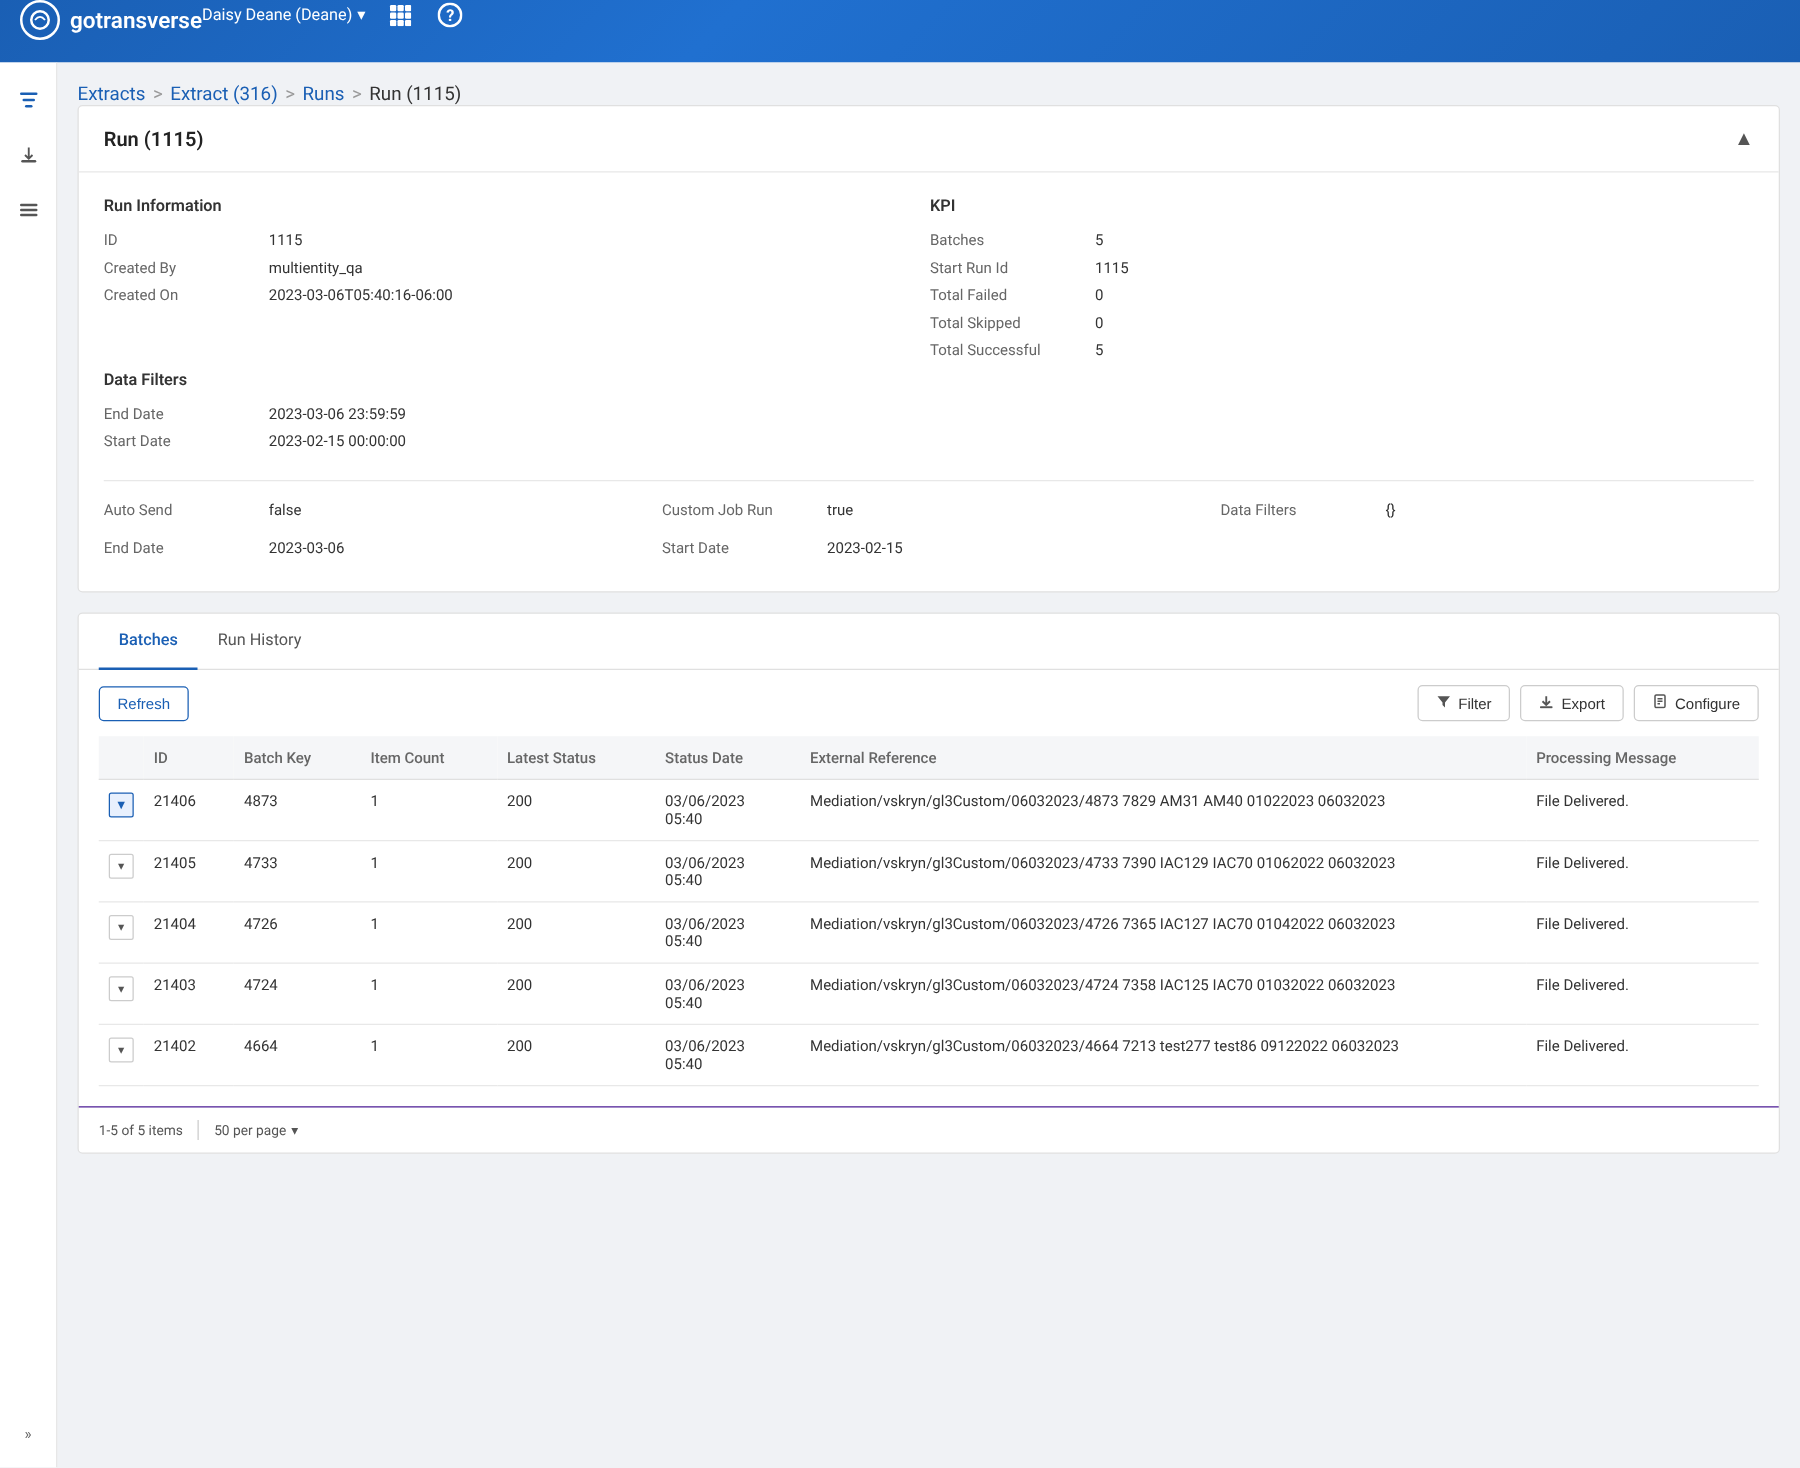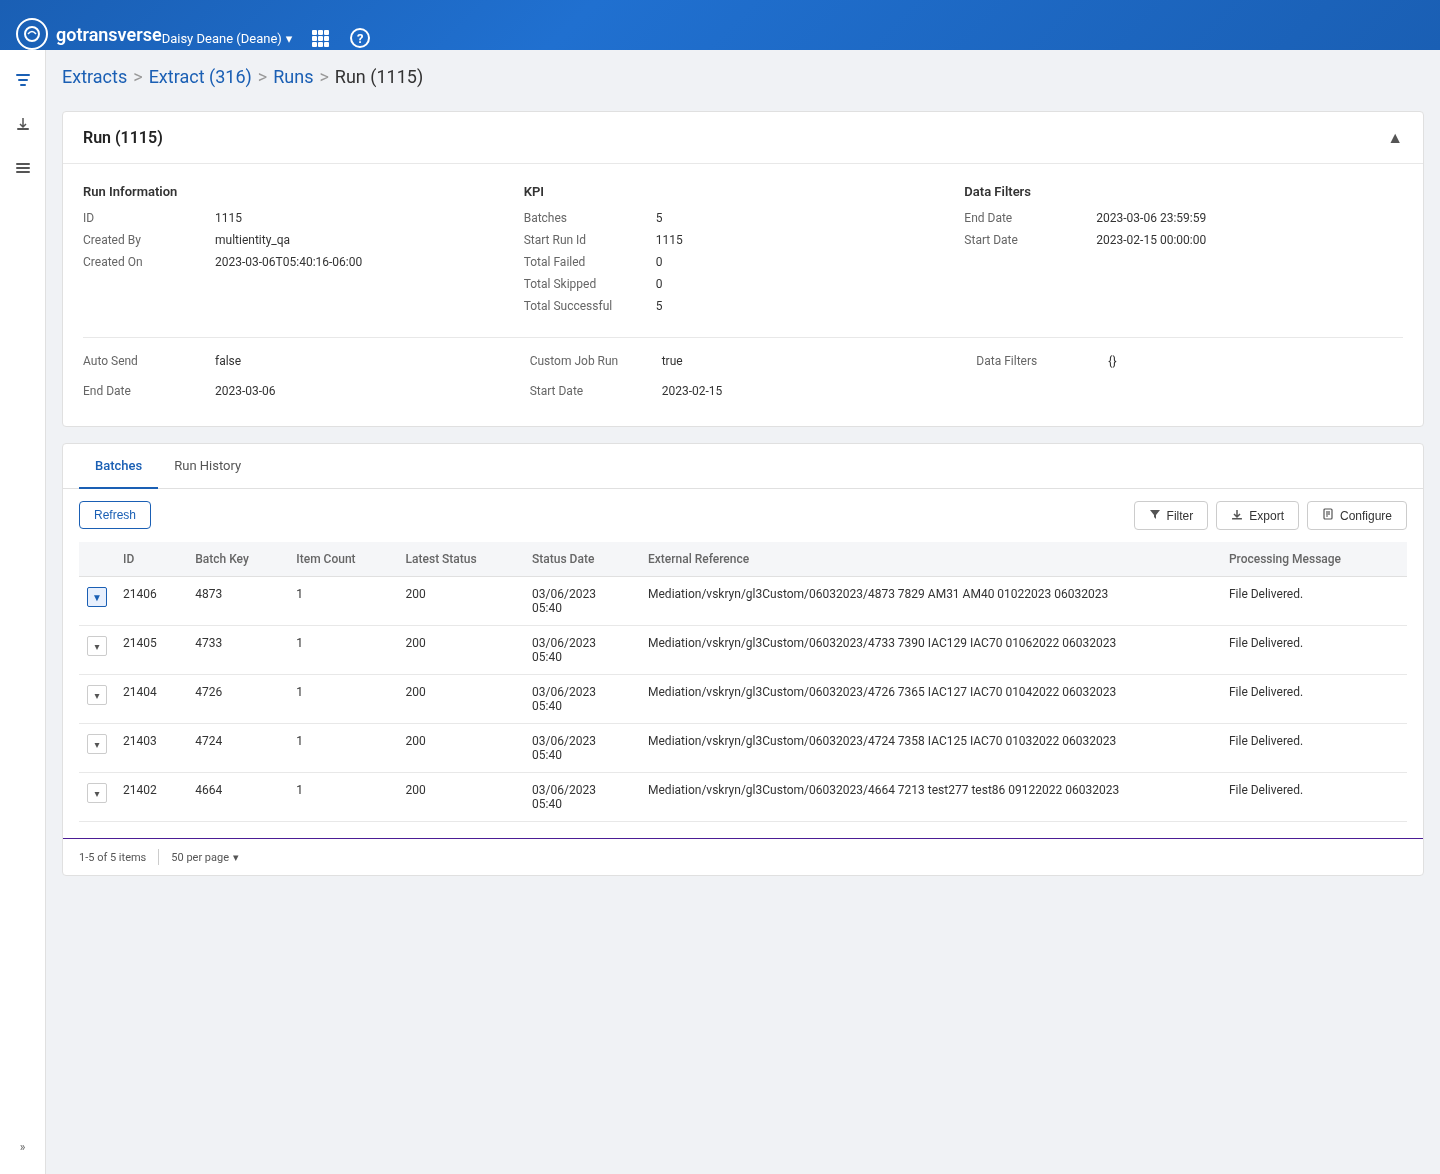--- a/index.html
+++ b/index.html
@@ -3,21 +3,21 @@
   <meta charset="utf-8">
   <style>
     * { box-sizing: border-box; margin: 0; padding: 0; }
     body { font-family: -apple-system, BlinkMacSystemFont, 'Segoe UI', Roboto, sans-serif; font-size: 13px; background: #f0f2f5; color: #333; }
 
     
     .top-nav {
       background: linear-gradient(135deg, #1a5fb4 0%, #2070d0 40%, #1a5fb4 100%);
       height: 50px;
       display: flex;
-      align-items: flex-end;
+      align-items: flex-start;
       padding: 0 16px;
       color: white;
     }
     .top-nav-logo {
       display: flex;
       align-items: center;
       gap: 8px;
       font-size: 18px;
       font-weight: 600;
       flex: 0 0 auto;
@@ -96,23 +96,23 @@
 
     
     .main-content {
       flex: 1;
       padding: 16px;
       background: #f0f2f5;
     }
 
     
     .breadcrumb {
-      font-size: 18px;
+      font-size: 15px;
       color: #555;
-      margin-bottom: 24px;
+      margin-bottom: 0;
       display: flex;
       align-items: center;
       gap: 6px;
     }
     .breadcrumb a { color: #1a5fb4; text-decoration: none; cursor: pointer; }
     .breadcrumb .sep { color: #999; }
     .breadcrumb .current { color: #333; }
 
     
     .card {
@@ -138,21 +138,21 @@
       color: #555;
       font-size: 16px;
     }
     .card-body {
       padding: 20px;
     }
 
     
     .info-sections {
       display: grid;
-      grid-template-columns: 1fr 1fr 1fr;
+      grid-template-columns: 1fr 1fr;
       gap: 2px;
     }
     .info-section-title {
       font-size: 13px;
       font-weight: 600;
       color: #333;
       margin-bottom: 12px;
     }
     .info-row {
       display: flex;
@@ -198,21 +198,21 @@
     .tab.active {
       color: #1a5fb4;
       border-bottom-color: #1a5fb4;
       font-weight: 500;
     }
 
     
     .toolbar {
       display: flex;
       justify-content: space-between;
-      align-items: flex-start;
+      align-items: center;
       padding: 12px 16px;
     }
     .toolbar-left { display: flex; gap: 8px; }
     .toolbar-right { display: flex; gap: 8px; }
 
     .btn {
       display: flex;
       align-items: center;
       gap: 6px;
       padding: 6px 14px;

